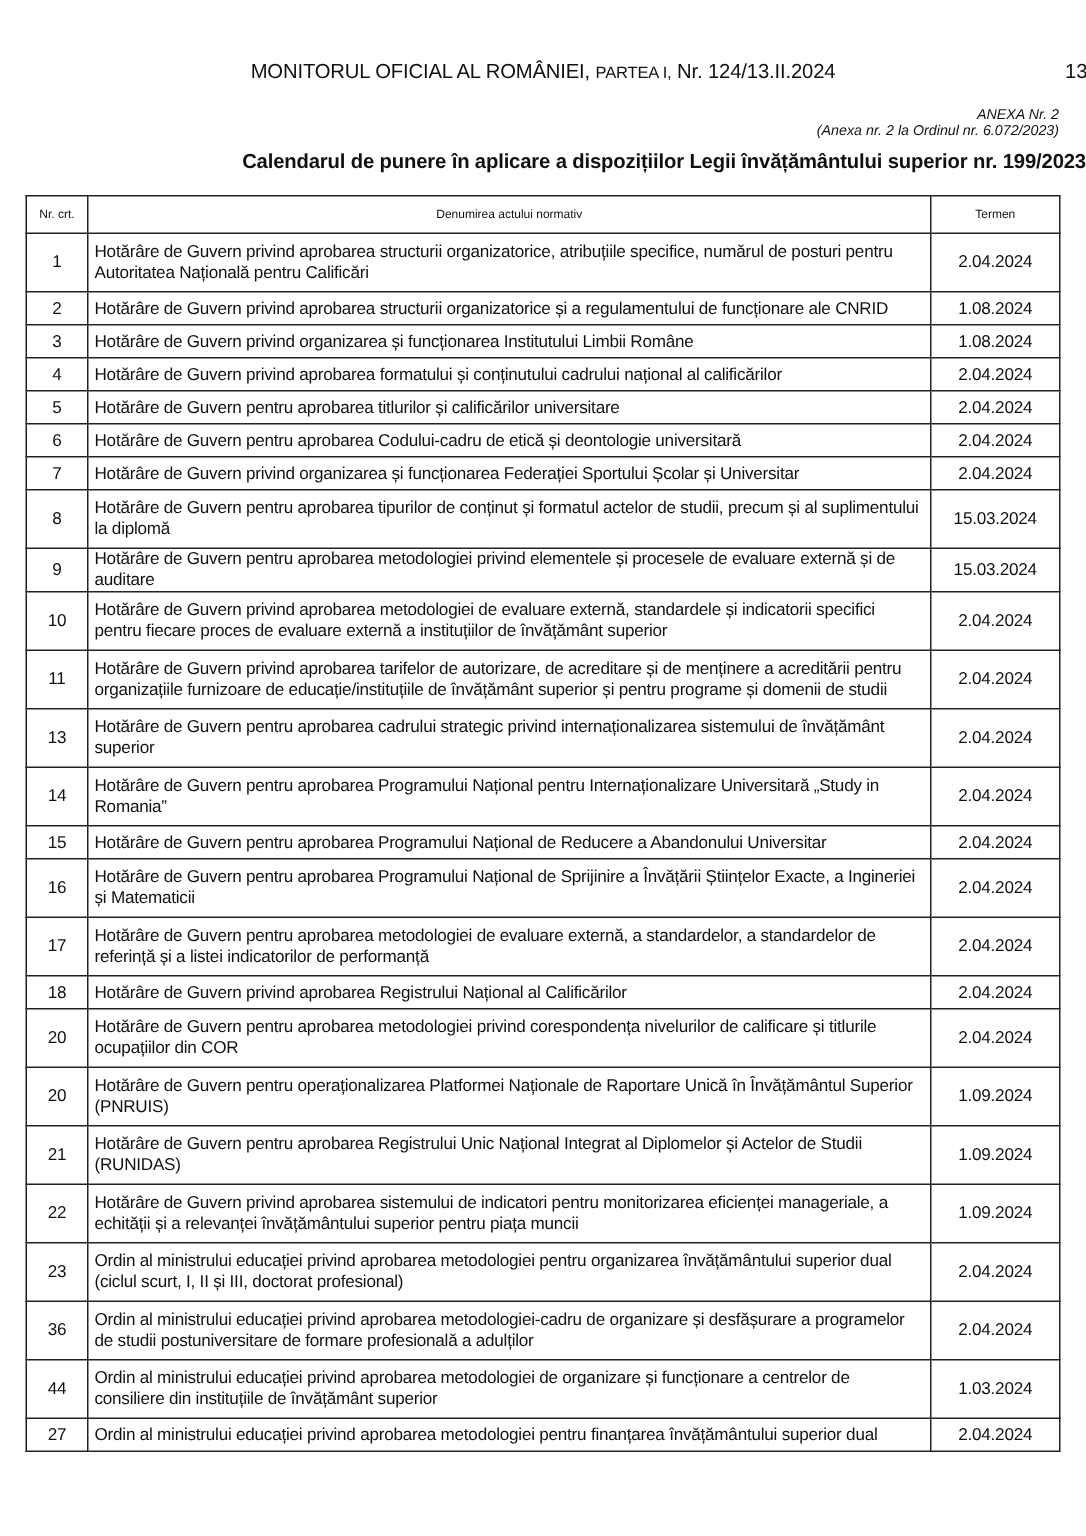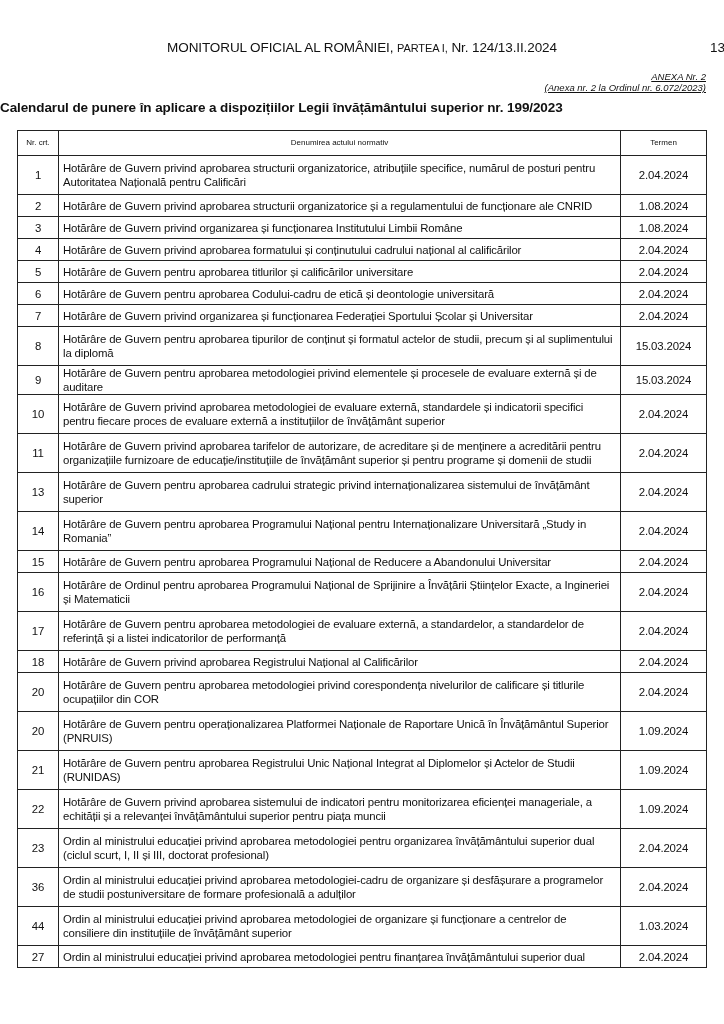--- a/index.html
+++ b/index.html
@@ -15,23 +15,23 @@
     font-size: 13.5px; letter-spacing: -0.1px;
   }
   .header-title .small { font-size: 11px; }
   .page-number {
     position: absolute; right: 36px; top: 0; font-size: 13.5px;
   }
   .annex {
     position: absolute; right: 18px; top: 71px; text-align: right;
     font-size: 9.5px; font-style: italic; line-height: 11px;
   }
-  .annex span { text-decoration: underline; display: block; }
+  .annex span { display: block; }
   .doc-title {
-    position: absolute; top: 100px; left: 0; width: 724px; text-align: left;
+    position: absolute; top: 100px; left: 0; width: 724px; text-align: right;
     font-size: 13.5px; font-weight: bold; letter-spacing: -0.1px;
   }
   table.cal {
     position: absolute; left: 17px; top: 130px; width: 689px;
     border-collapse: collapse; table-layout: fixed;
   }
   table.cal td, table.cal th {
     border: 1.3px solid #222; padding: 0 4px; vertical-align: middle;
     font-weight: normal;
   }
@@ -143,21 +143,21 @@
         <td class="name">Hotărâre de Guvern pentru aprobarea Programului Național pentru Internaționalizare Universitară „Study in Romania”</td>
         <td class="term">2.04.2024</td>
       </tr>
       <tr class="h1">
         <td class="nr">15</td>
         <td class="name">Hotărâre de Guvern pentru aprobarea Programului Național de Reducere a Abandonului Universitar</td>
         <td class="term">2.04.2024</td>
       </tr>
       <tr class="h2">
         <td class="nr">16</td>
-        <td class="name">Hotărâre de Ordinul pentru aprobarea Programului Național de Sprijinire a Învățării Științelor Exacte, a Ingineriei și Matematicii</td>
+        <td class="name">Hotărâre de Guvern pentru aprobarea Programului Național de Sprijinire a Învățării Științelor Exacte, a Ingineriei și Matematicii</td>
         <td class="term">2.04.2024</td>
       </tr>
       <tr class="h2">
         <td class="nr">17</td>
         <td class="name">Hotărâre de Guvern pentru aprobarea metodologiei de evaluare externă, a standardelor, a standardelor de referință și a listei indicatorilor de performanță</td>
         <td class="term">2.04.2024</td>
       </tr>
       <tr class="h1">
         <td class="nr">18</td>
         <td class="name">Hotărâre de Guvern privind aprobarea Registrului Național al Calificărilor</td>

